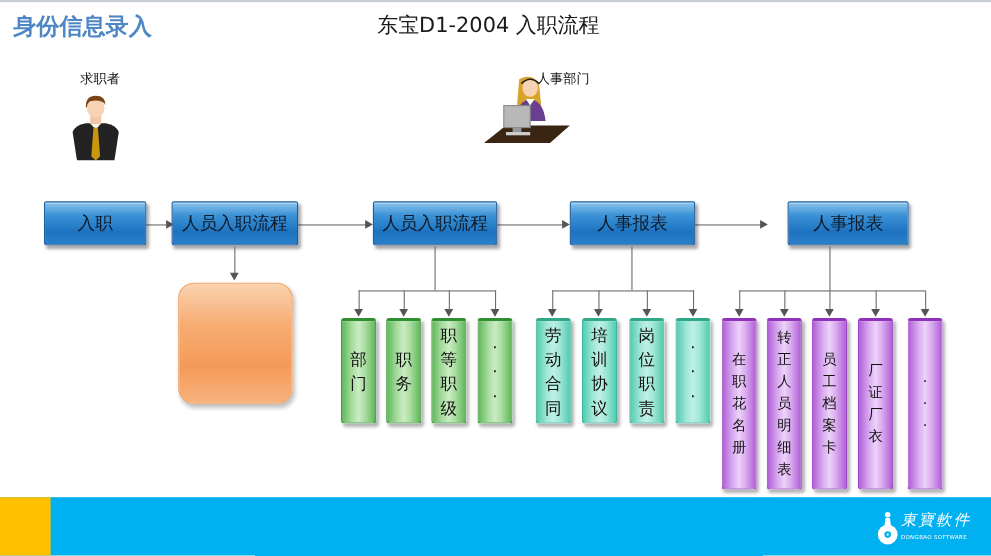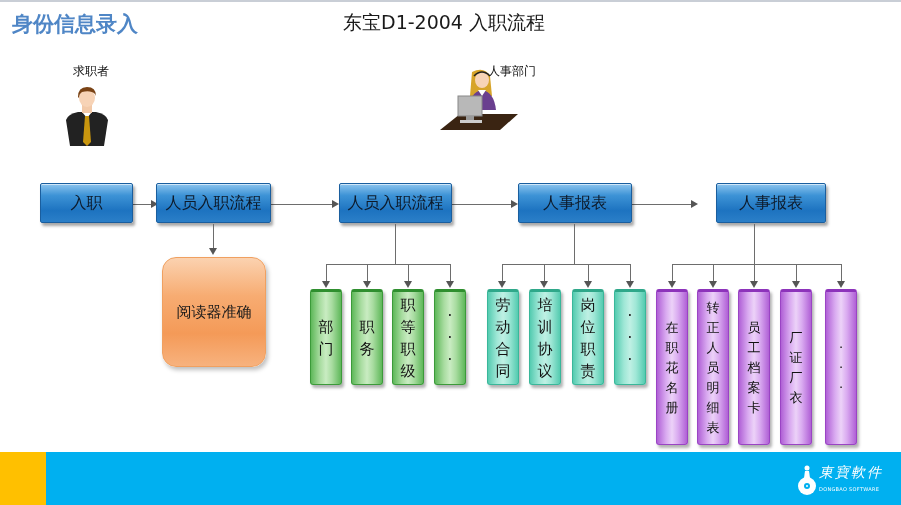--- a/index.html
+++ b/index.html
@@ -84,21 +84,20 @@
 
 <div class="blue-box" style="left:40px; top:183px; width:93px;">入职</div>
 <div class="blue-box" style="left:156px; top:183px; width:115px;">人员入职流程</div>
 <div class="blue-box" style="left:339px; top:183px; width:113px;">人员入职流程</div>
 <div class="blue-box" style="left:518px; top:183px; width:114px;">人事报表</div>
 <div class="blue-box" style="left:716px; top:183px; width:110px;">人事报表</div>
 
 <div class="line" style="left:213px; top:224px; width:1px; height:26px;"></div>
 <div class="arrow-down" style="left:209px; top:248px;"></div>
 <div class="orange-box">
-  <div>阅读器准确</div>
 </div>
 
 <div class="line" style="left:395px; top:224px; width:1px; height:40px;"></div>
 <div class="line" style="left:326px; top:264px; width:125px; height:1px;"></div>
 <div class="line" style="left:326px; top:264px; width:1px; height:18px;"></div>
 <div class="line" style="left:367px; top:264px; width:1px; height:18px;"></div>
 <div class="line" style="left:408px; top:264px; width:1px; height:18px;"></div>
 <div class="line" style="left:450px; top:264px; width:1px; height:18px;"></div>
 <div class="arrow-down" style="left:322px; top:281px;"></div>
 <div class="arrow-down" style="left:363px; top:281px;"></div>

